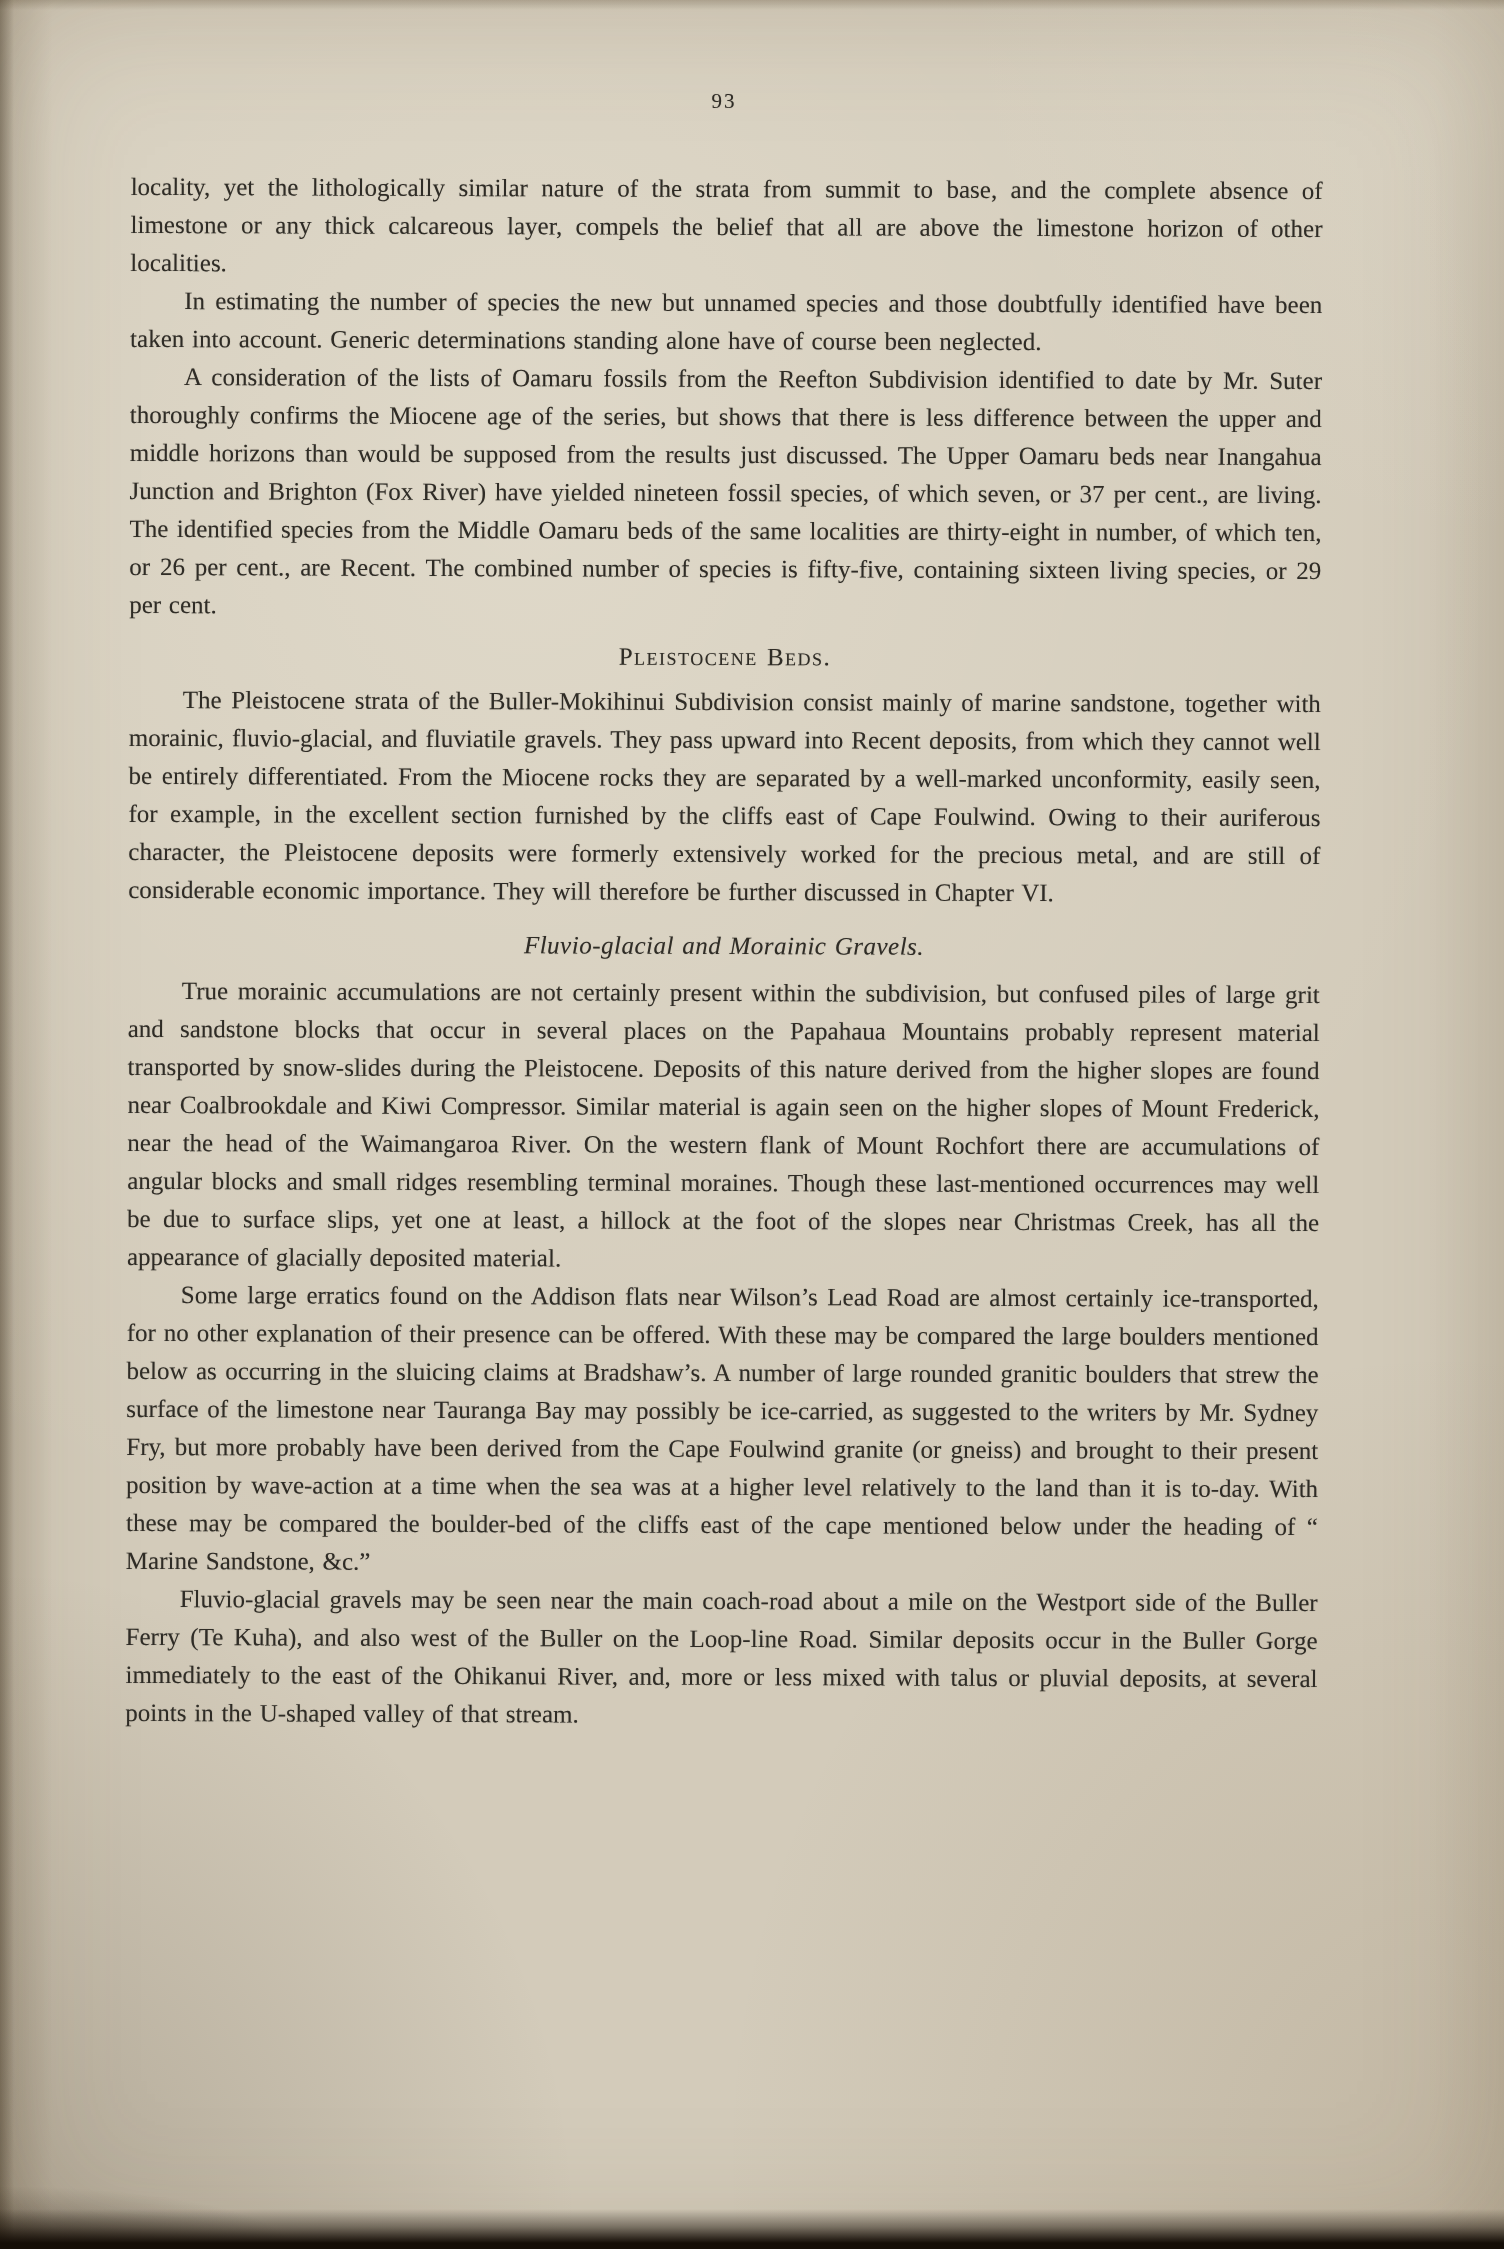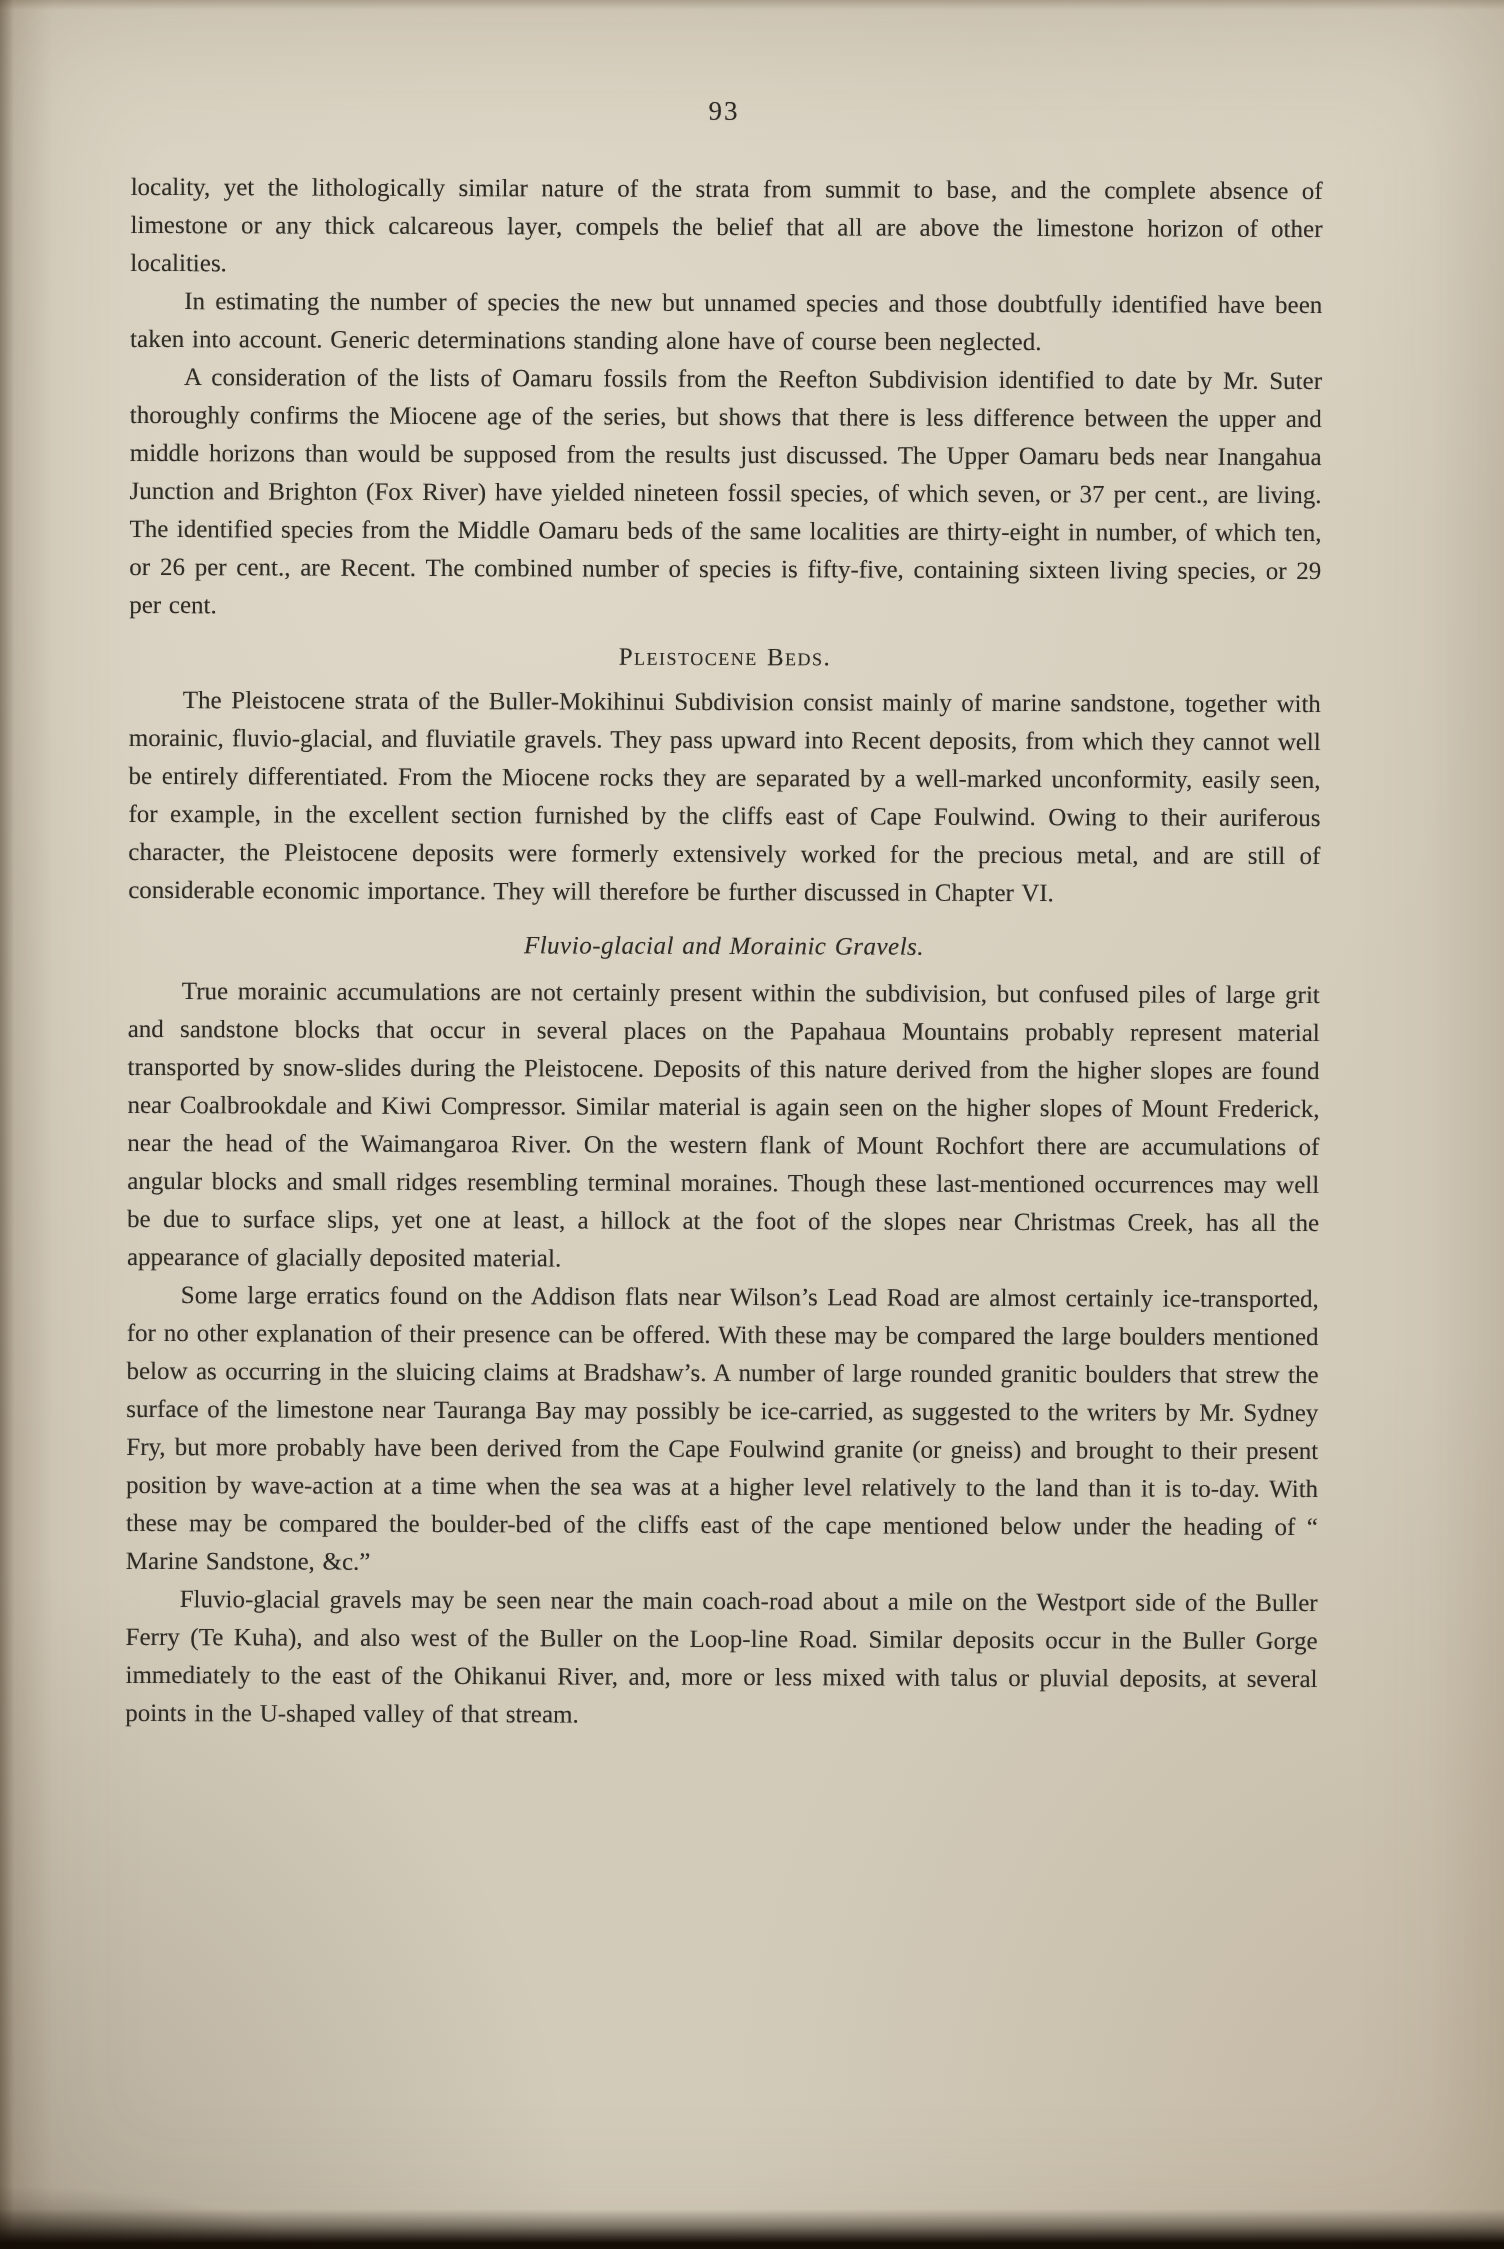--- a/index.html
+++ b/index.html
@@ -22,25 +22,25 @@
       radial-gradient(80% 60% at 96% 96%, rgba(110, 85, 50, 0.16) 0%, rgba(110, 85, 50, 0) 60%),
       radial-gradient(70% 55% at 0% 100%, rgba(60, 45, 25, 0.22) 0%, rgba(60, 45, 25, 0) 55%),
       radial-gradient(60% 40% at 100% 0%, rgba(235, 230, 215, 0.25) 0%, rgba(235, 230, 215, 0) 60%),
       linear-gradient(90deg, rgba(70, 55, 30, 0.20) 0%, rgba(70, 55, 30, 0) 3.5%),
       linear-gradient(270deg, rgba(150, 140, 115, 0.12) 0%, rgba(150, 140, 115, 0) 5%),
       #d3cbba;
     box-shadow: inset 0 0 140px rgba(95, 75, 45, 0.22);
   }
   .page-number {
     position: absolute;
-    top: 96px;
+    top: 89px;
     left: 128px;
     width: 1192px;
     text-align: center;
-    font-size: 27px;
+    font-size: 21px;
     letter-spacing: 2px;
     color: #2f2c26;
     text-shadow: 0 0 1px rgba(47, 44, 38, 0.35);
   }
   .text-block {
     position: absolute;
     top: 170px;
     left: 128px;
     width: 1192px;
     transform: rotate(0.2deg);

